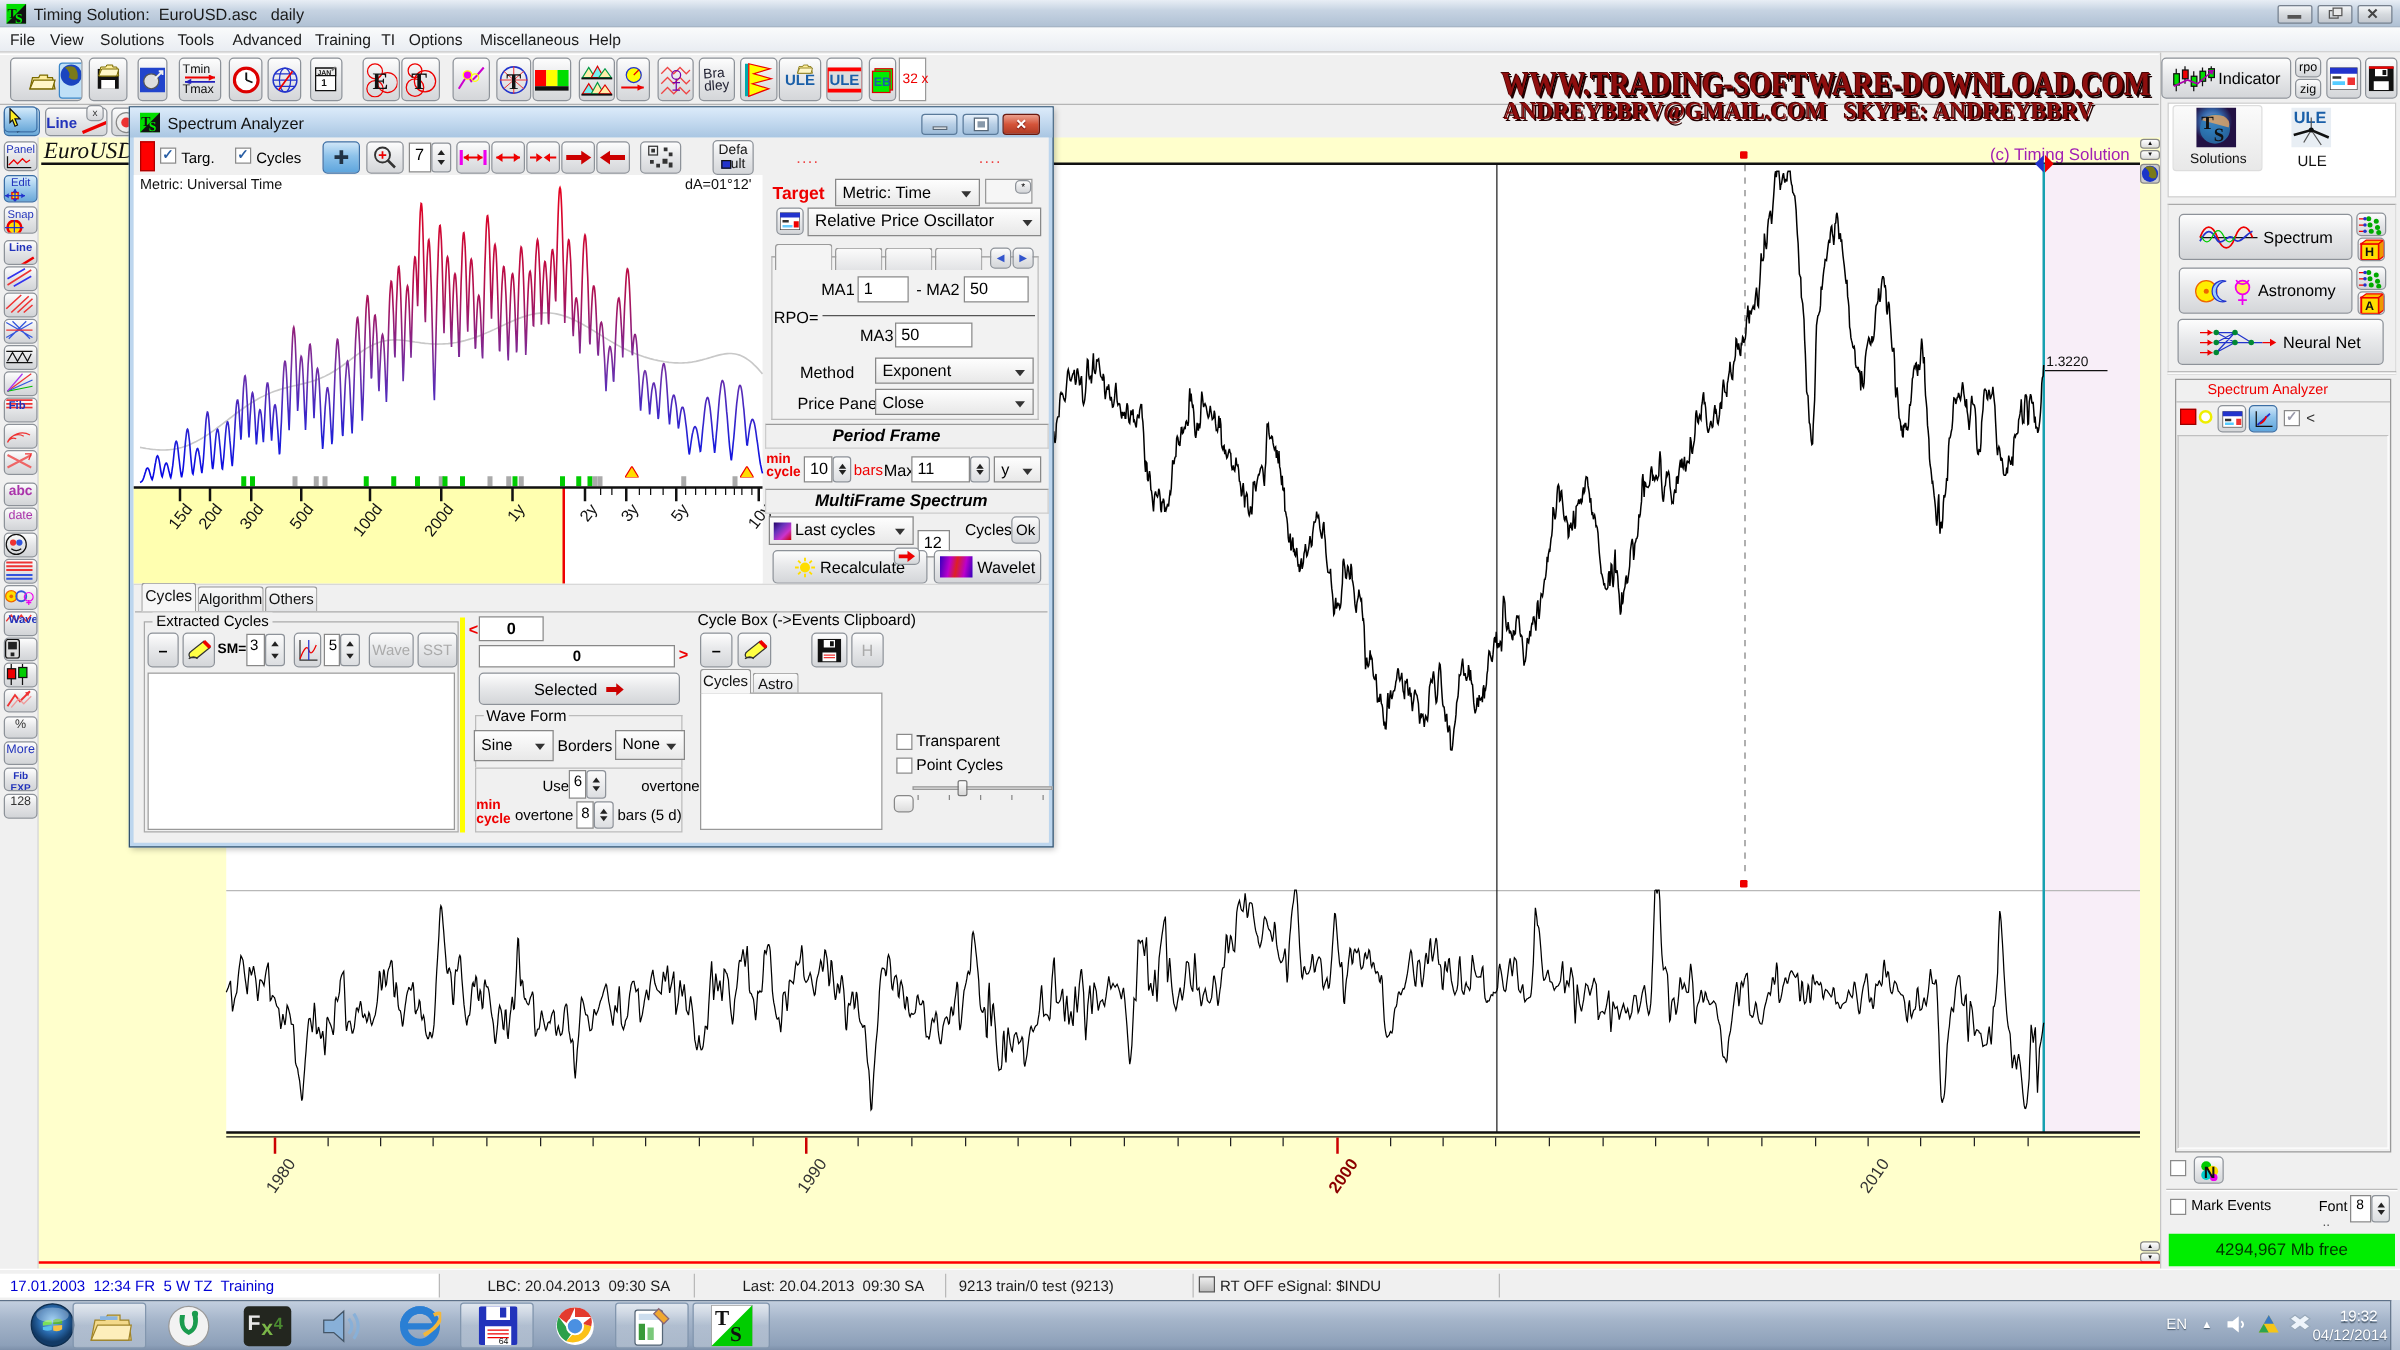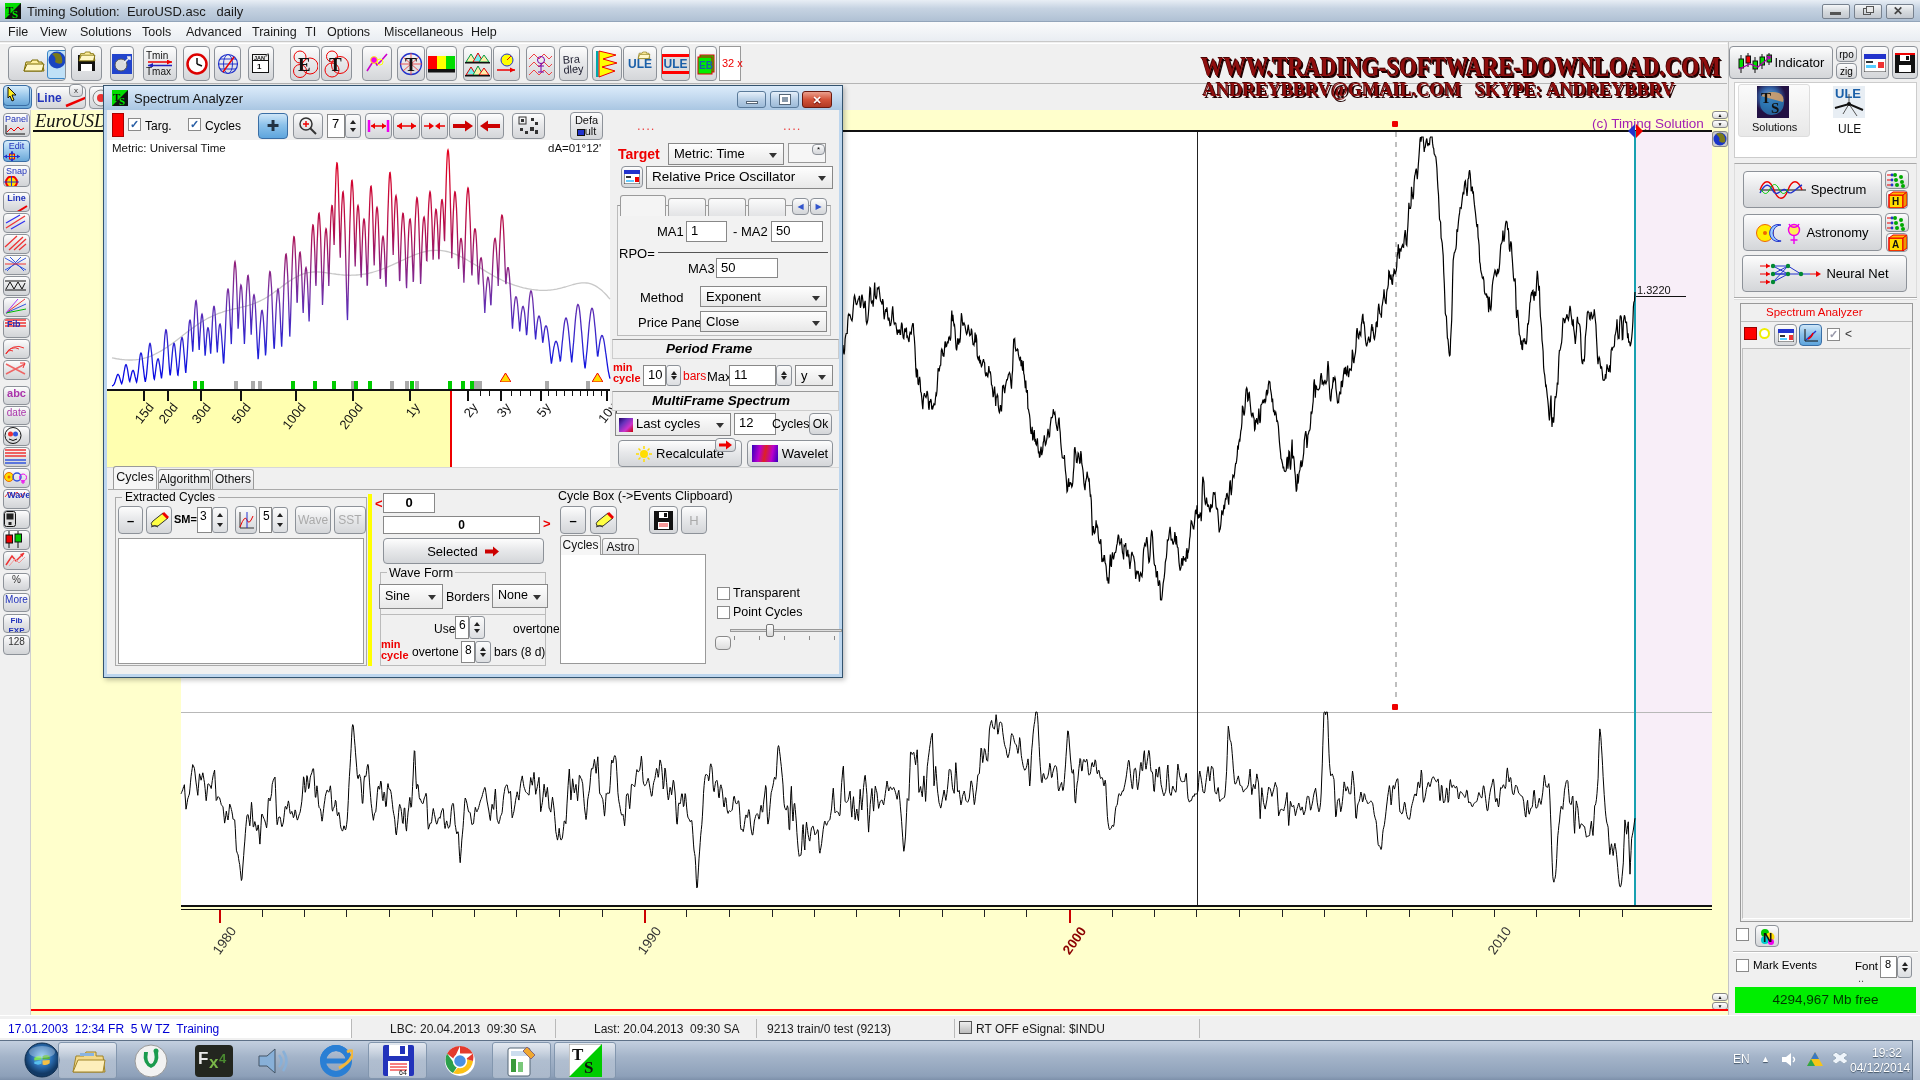--- a/index.html
+++ b/index.html
@@ -646,21 +646,21 @@
 <div class="edit" style="left:643px;top:365px;width:23px;height:21px">10</div>
     <div class="spin" style="left:666px;top:365px;width:15px;height:21px"></div>
 <div class="txt" style="left:683px;top:369px;font-size:12px;color:#e00">bars</div>
 <div class="txt" style="left:707px;top:369px;font-size:13px">Max</div>
 <div class="edit" style="left:729px;top:365px;width:47px;height:21px">11</div>
     <div class="spin" style="left:776px;top:365px;width:16px;height:21px"></div>
 <div class="combo" style="left:795px;top:365px;width:38px;height:21px">y</div>
 <div class="abs" style="left:612px;top:391px;width:227px;height:20px;background:#f0f0f0;border:1px solid #ccc;border-top:1px solid #999"></div>
 <div class="txt" style="left:652px;top:393px;font-size:13.5px;font-weight:bold;font-style:italic">MultiFrame Spectrum</div>
 <div class="combo" style="left:615px;top:413px;width:116px;height:23px;padding-left:20px">Last cycles<span style="position:absolute;left:3px;top:4px;width:14px;height:14px;background:linear-gradient(135deg,#206,#63b,#c3c,#c00)"></span></div>
-<div class="edit" style="left:734px;top:413px;width:42px;height:22px">12</div>
+<div class="edit" style="left:734px;top:424px;width:26px;height:22px">12</div>
 <div class="txt" style="left:772px;top:417px;font-size:12.5px">Cycles</div>
 <div class="tbtn" style="left:809px;top:413px;width:23px;height:22px">
       <span style="font-size:12px">Ok</span>
     </div>
 <div class="tbtn" style="left:618px;top:440px;width:124px;height:27px">
       <svg width="16" height="16" style="margin-right:4px">
         <circle cx="8" cy="8" r="4" fill="#fd0"></circle>
         <g stroke="#fd0" stroke-width="1.5">
           <path d="M8,0 V3 M8,13 V16 M0,8 H3 M13,8 H16 M2.5,2.5 L4.5,4.5 M11.5,11.5 L13.5,13.5 M13.5,2.5 L11.5,4.5 M4.5,11.5 L2.5,13.5"></path>
         </g>
@@ -732,21 +732,21 @@
 <div class="combo" style="left:492px;top:584px;width:56px;height:24px;font-size:12.5px;padding-top:3px">None</div>
 <div class="abs" style="left:380px;top:614px;width:166px;height:52px;border:1px solid #bbb"></div>
 <div class="txt" style="left:434px;top:622px;font-size:12px">Use</div>
 <div class="edit" style="left:455px;top:616px;width:14px;height:23px;font-size:12px;padding-left:3px">6</div>
     <div class="spin" style="left:469px;top:616px;width:16px;height:23px"></div>
 <div class="txt" style="left:513px;top:622px;font-size:12px">overtones</div>
 <div class="txt" style="left:381px;top:639px;font-size:11px;font-weight:bold;color:#e00;line-height:11px">min<br>cycle</div>
 <div class="txt" style="left:412px;top:645px;font-size:12px">overtone</div>
 <div class="edit" style="left:461px;top:641px;width:14px;height:22px;font-size:12px;padding-left:3px">8</div>
     <div class="spin" style="left:475px;top:641px;width:16px;height:22px"></div>
-<div class="txt" style="left:494px;top:645px;font-size:12px">bars (8 d)</div>
+<div class="txt" style="left:494px;top:645px;font-size:12px">bars (5 d)</div>
 <div class="txt" style="left:558px;top:489px;font-size:12.5px">Cycle Box (-&gt;Events Clipboard)</div>
 <div class="tbtn" style="left:560px;top:506px;width:26px;height:28px">
       <span style="font-size:13px;font-weight:bold">–</span>
     </div>
 <div class="tbtn" style="left:590px;top:506px;width:27px;height:28px">
       <svg width="20" height="18">
         <path d="M3,15 Q1,12 4,10 L14,2 L19,7 L9,15 Z" fill="#ff4" stroke="#333"></path>
         <path d="M14,2 L19,7" stroke="#e00" stroke-width="3"></path>
         <path d="M2,16 Q6,13 9,16" fill="none" stroke="#333"></path>
       </svg>

